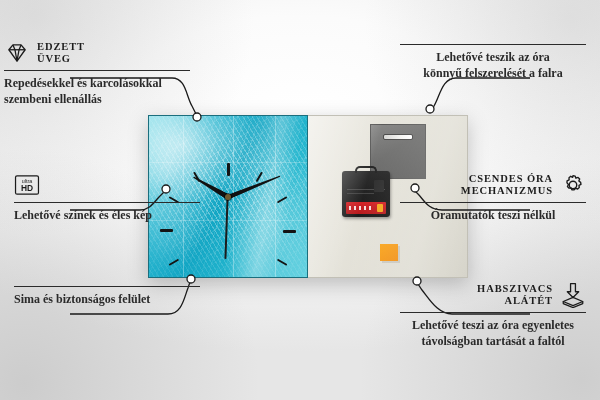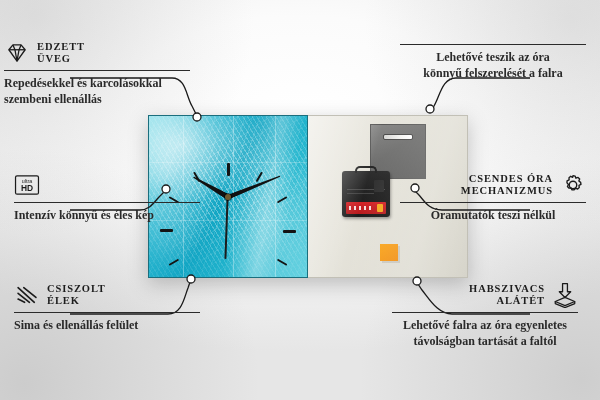--- a/index.html
+++ b/index.html
@@ -105,21 +105,21 @@
   .callout.right .ttl { text-align:right; }
   .rule { height:1px; background:#2b2b2b; margin:4px 0 4px; width:100%; }
   .desc { font-size:12px; color:#2a2a2a; line-height:1.35; white-space:pre-line;font-weight:bold; }
   .callout.right .desc { text-align:center; }
 
   #c-glass   { left:4px;  top:40px; }
   #c-print   { left:14px;  top:172px; }
   #c-edges   { left:14px;  top:282px; }
   #c-handles { left:400px; top:40px;  }
   #c-mech    { left:400px; top:172px; }
-  #c-foam    { left:392px; top:282px; }
+  #c-foam    { left:400px; top:282px; }
 
   svg.connectors { position:absolute; inset:0; width:600px; height:400px; pointer-events:none; }
   svg.connectors path { fill:none; stroke:#1a1a1a; stroke-width:1.3; }
   svg.connectors circle { fill:#ffffff; stroke:#1a1a1a; stroke-width:1.3; }
 </style>
 </head>
 <body>
 
 <div id="stage">
 
@@ -233,38 +233,26 @@
 
   <div class="callout left" id="c-print">
     <div class="head">
       <svg class="ico" viewBox="0 0 34 30">
         <rect x="2" y="3" width="30" height="24" rx="2" fill="none" stroke="#1b1b1b" stroke-width="1.6"></rect>
         <text x="17" y="13" text-anchor="middle" font-family="Liberation Sans, sans-serif" font-size="7" fill="#1b1b1b">ultra</text>
         <text x="17" y="23.5" text-anchor="middle" font-family="Liberation Sans, sans-serif" font-size="11" font-weight="bold" fill="#1b1b1b">HD</text>
       </svg>
     </div>
     <div class="rule"></div>
-    <div class="desc">Intenzív könnyű és éles kép</div>
+    <div class="desc">Lehetővé színek és éles kép</div>
   </div>
 
   <div class="callout left" id="c-edges">
-    <div class="head">
-      <svg class="ico" viewBox="0 0 32 32">
-        <g stroke="#1b1b1b" stroke-width="2" fill="none" stroke-linecap="round">
-          <path d="M5 7 L25 25"></path>
-            <path d="M5 14 L19 25"></path>
-            <path d="M5 21 L13 25"></path>
-            <path d="M12 7 L27 19"></path>
-        </g>
-      </svg>
-      <div class="ttl">CSISZOLT
-ÉLEK</div>
-    </div>
-    <div class="rule"></div>
-    <div class="desc">Sima és ellenállás felület</div>
+    <div class="rule"></div>
+    <div class="desc">Sima és biztonságos felület</div>
   </div>
 
   <div class="callout right" id="c-handles">
     <div class="rule"></div>
     <div class="desc">Lehetővé teszik az óra
 könnyű felszerelését a falra</div>
   </div>
 
   <div class="callout right" id="c-mech">
     <div class="head">
@@ -287,17 +275,17 @@
 ALÁTÉT</div>
       <svg class="ico" viewBox="0 0 32 32">
         <g fill="none" stroke="#1b1b1b" stroke-width="1.6" stroke-linejoin="round">
           <path d="M13 2 H19 V12 H23 L16 19 L9 12 H13 Z"></path>
           <path d="M16 19 L4 24 L16 29 L28 24 Z"></path>
           <path d="M4 24 V26.5 L16 31.5 L28 26.5 V24"></path>
         </g>
       </svg>
     </div>
     <div class="rule"></div>
-    <div class="desc">Lehetővé falra az óra egyenletes
+    <div class="desc">Lehetővé teszi az óra egyenletes
 távolságban tartását a faltól</div>
   </div>
 
 </div>
 
 </body></html>

